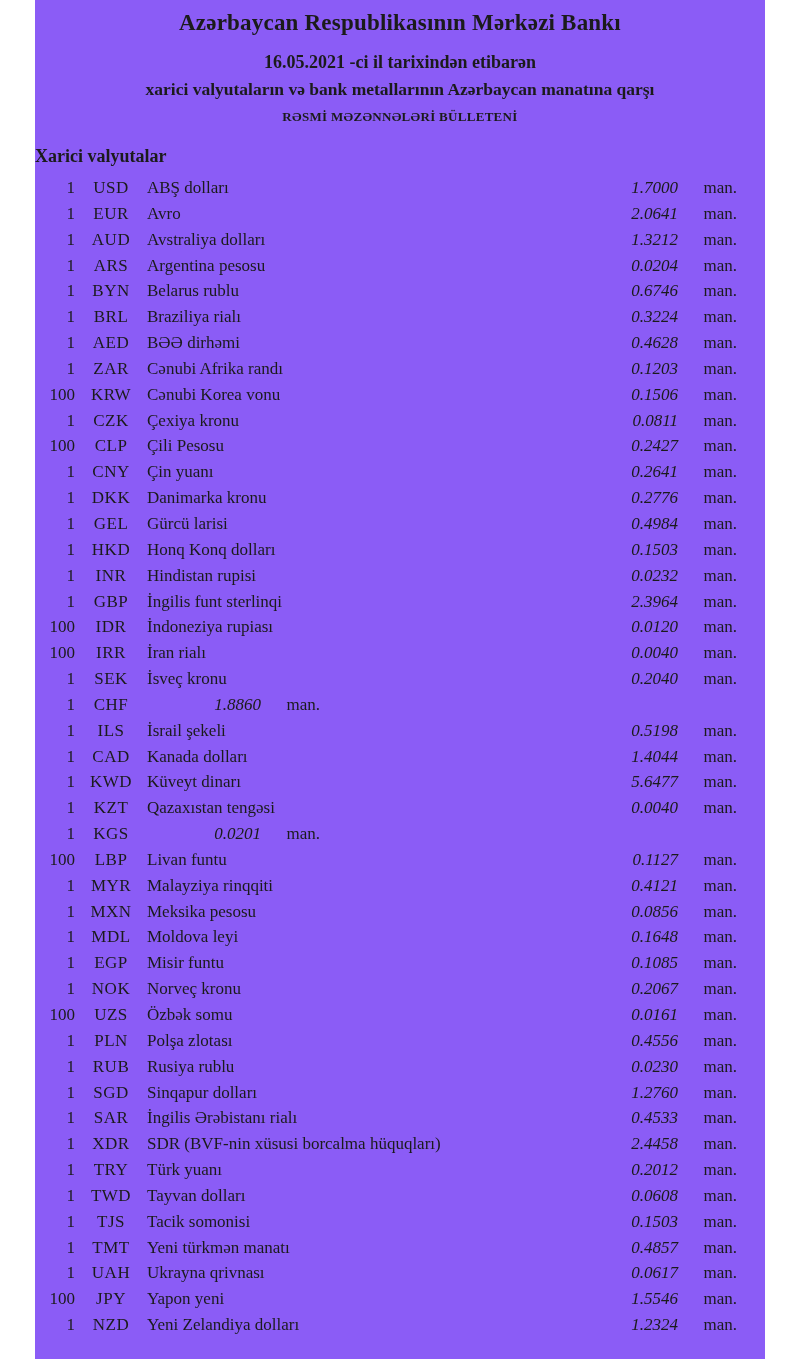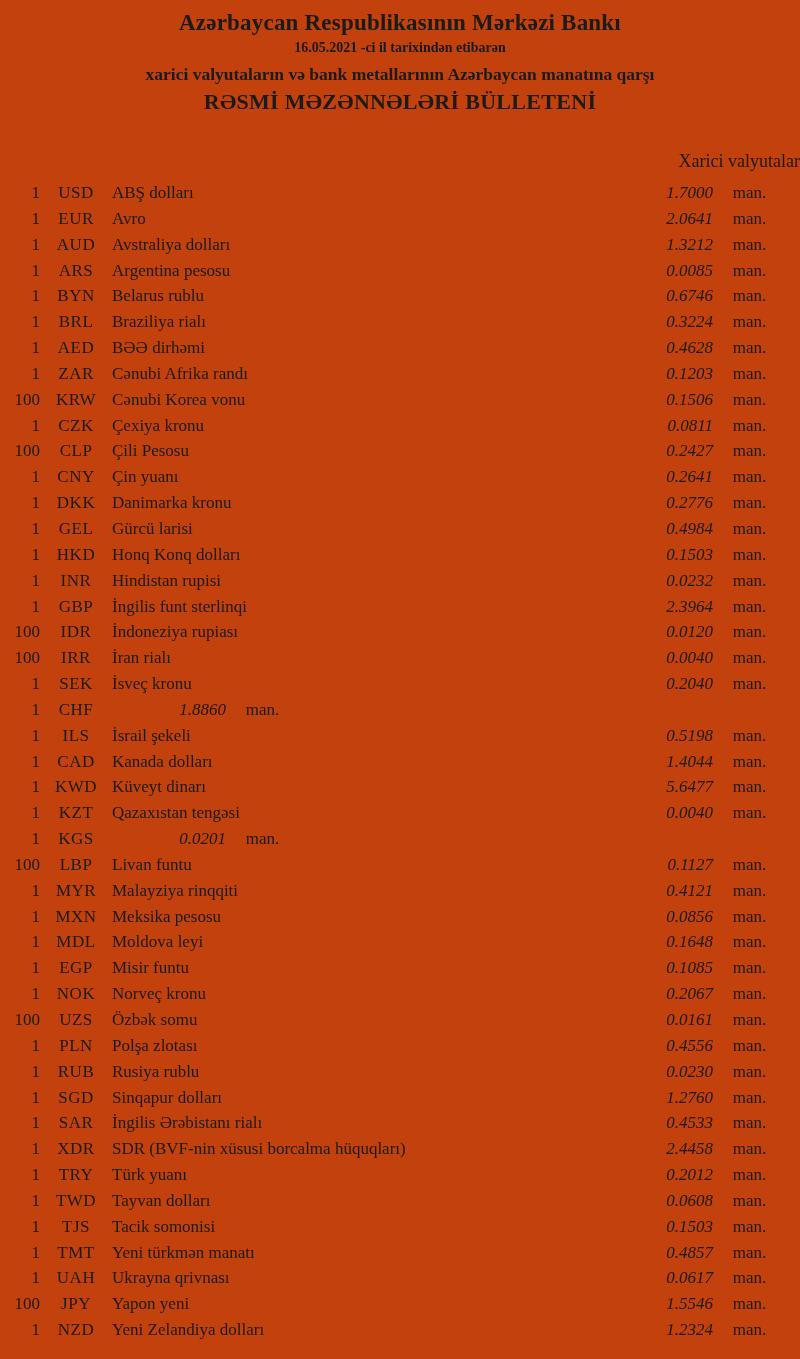--- a/index.html
+++ b/index.html
@@ -2,61 +2,61 @@
 <html><head>
 <meta charset="utf-8">
 <style>
   html, body {
     margin: 0;
     padding: 0;
     background: #ffffff;
   }
   .page {
     position: relative;
-    width: 800px;
+    width: 730px;
     height: 1359px;
     margin: 0 auto;
-    background: #c2410c;
+    background: #8b5cf6;
     color: #1b1b1b;
     font-family: "Liberation Serif", "DejaVu Serif", serif;
     overflow: hidden;
   }
   .doc-header { text-align: center; }
   .doc-title {
     margin-top: 10px;
     font-size: 23px;
     line-height: 26px;
     font-weight: bold;
     letter-spacing: 0.2px;
   }
   .doc-date {
-    margin-top: 1px;
-    font-size: 14px;
+    margin-top: 16px;
+    font-size: 18px;
     line-height: 21px;
     font-weight: bold;
   }
   .doc-subtitle {
     margin-top: 6px;
     font-size: 17.5px;
     line-height: 21px;
     font-weight: bold;
   }
   .doc-bulletin {
     margin-top: 6px;
-    font-size: 22px;
+    font-size: 13px;
     line-height: 21px;
     font-weight: bold;
     letter-spacing: 0.3px;
   }
   .section-title {
-    margin-top: 38px;
-    text-align: right;
+    margin-top: 18px;
+    text-align: left;
     font-size: 18px;
     line-height: 22px;
-    font-weight: normal;
+    font-weight: bold;
   }
   .rows {
     margin-top: 8px;
   }
   .row {
     display: flex;
     align-items: baseline;
     height: 25.85px;
     line-height: 25.85px;
     font-size: 17px;
@@ -84,21 +84,21 @@
   .rate {
     width: 120px;
     text-align: right;
     font-weight: normal;
     font-style: italic;
     flex: 0 0 auto;
   }
   .unit {
     width: 45px;
     margin-left: 14px;
-    text-align: center;
+    text-align: right;
     flex: 0 0 auto;
   }
 </style>
 </head>
 <body>
 
 <div class="page">
   <div class="doc-header">
     <div class="doc-title">Azərbaycan Respublikasının Mərkəzi Bankı</div>
     <div class="doc-date">16.05.2021 -ci il tarixindən etibarən</div>
@@ -130,21 +130,21 @@
     <span class="code">AUD</span>
     <span class="name">Avstraliya dolları</span>
     <span class="rate">1.3212</span>
     <span class="unit">man.</span>
   </div>
 
   <div class="row">
     <span class="qty">1</span>
     <span class="code">ARS</span>
     <span class="name">Argentina pesosu</span>
-    <span class="rate">0.0085</span>
+    <span class="rate">0.0204</span>
     <span class="unit">man.</span>
   </div>
 
   <div class="row">
     <span class="qty">1</span>
     <span class="code">BYN</span>
     <span class="name">Belarus rublu</span>
     <span class="rate">0.6746</span>
     <span class="unit">man.</span>
   </div>

